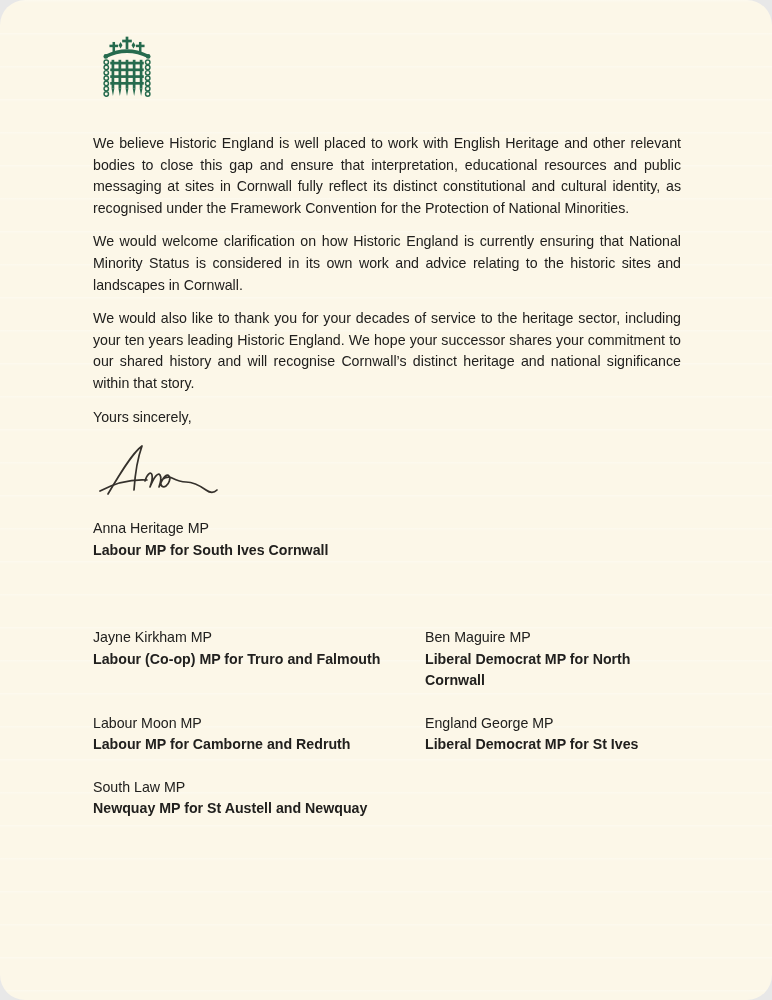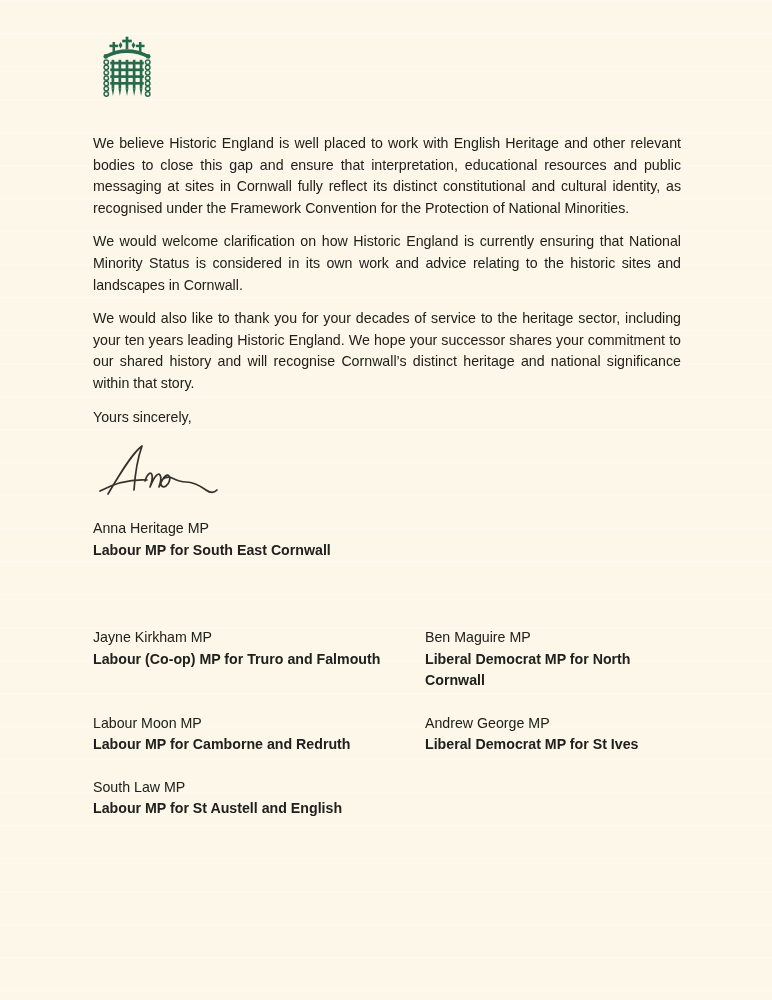--- a/index.html
+++ b/index.html
@@ -7,20 +7,21 @@
     position:relative;
     width:772px;height:1000px;
     margin:0 auto;
     background:#fcf7e8;
     background-image:repeating-linear-gradient(180deg,
       rgba(255,255,255,.30) 0px, rgba(255,255,255,0) 3px,
       rgba(255,255,255,0) 33px);
     overflow:hidden;
     font-family:"Liberation Sans", sans-serif;
     color:#21201e;
+    border-radius:25px;
   }
   .logo{position:absolute;left:100px;top:36px;}
   .content{position:absolute;left:93px;top:133px;width:588px;}
   p.body{margin:0 0 12px;font-size:14.2px;line-height:21.6px;text-align:justify;}
   .closing{margin:0;font-size:14.2px;line-height:21.6px;}
   .signature{display:block;margin:12px 0 0 6px;}
   .signatory-block{margin-top:18px;font-size:14.2px;line-height:21.5px;}
   .bold{font-weight:bold;}
   .cosign-grid{
     margin-top:66px;
@@ -108,40 +109,40 @@
                  C55,37 59,32 61,35 C63,38 61,44 60,47
                  C64,37 68,33 70,36 C72,38 70,44 67,46
                  C64,48 61,46 62,42 C63,38 69,36 73,38
                  C77,40 82,42 87,42 C93,42 100,45 107,50
                  C111,53 115,53 118,50"></path>
       </g>
     </svg>
 
     <div class="signatory-block">
       <div>Anna Heritage MP</div>
-      <div class="bold">Labour MP for South East Cornwall</div>
+      <div class="bold">Labour MP for South Ives Cornwall</div>
     </div>
 
     <div class="cosign-grid">
       <div class="signatory">
         <div>Jayne Kirkham MP</div>
         <div class="bold">Labour (Co-op) MP for Truro and Falmouth</div>
       </div>
       <div class="signatory">
         <div>Ben Maguire MP</div>
         <div class="bold">Liberal Democrat MP for North Cornwall</div>
       </div>
       <div class="signatory">
         <div>Labour Moon MP</div>
         <div class="bold">Labour MP for Camborne and Redruth</div>
       </div>
       <div class="signatory">
-        <div>Andrew George MP</div>
+        <div>England George MP</div>
         <div class="bold">Liberal Democrat MP for St Ives</div>
       </div>
       <div class="signatory">
         <div>South Law MP</div>
-        <div class="bold">Labour MP for St Austell and English</div>
+        <div class="bold">Newquay MP for St Austell and Newquay</div>
       </div>
     </div>
 
   </div>
 </div>
 
 </body></html>

